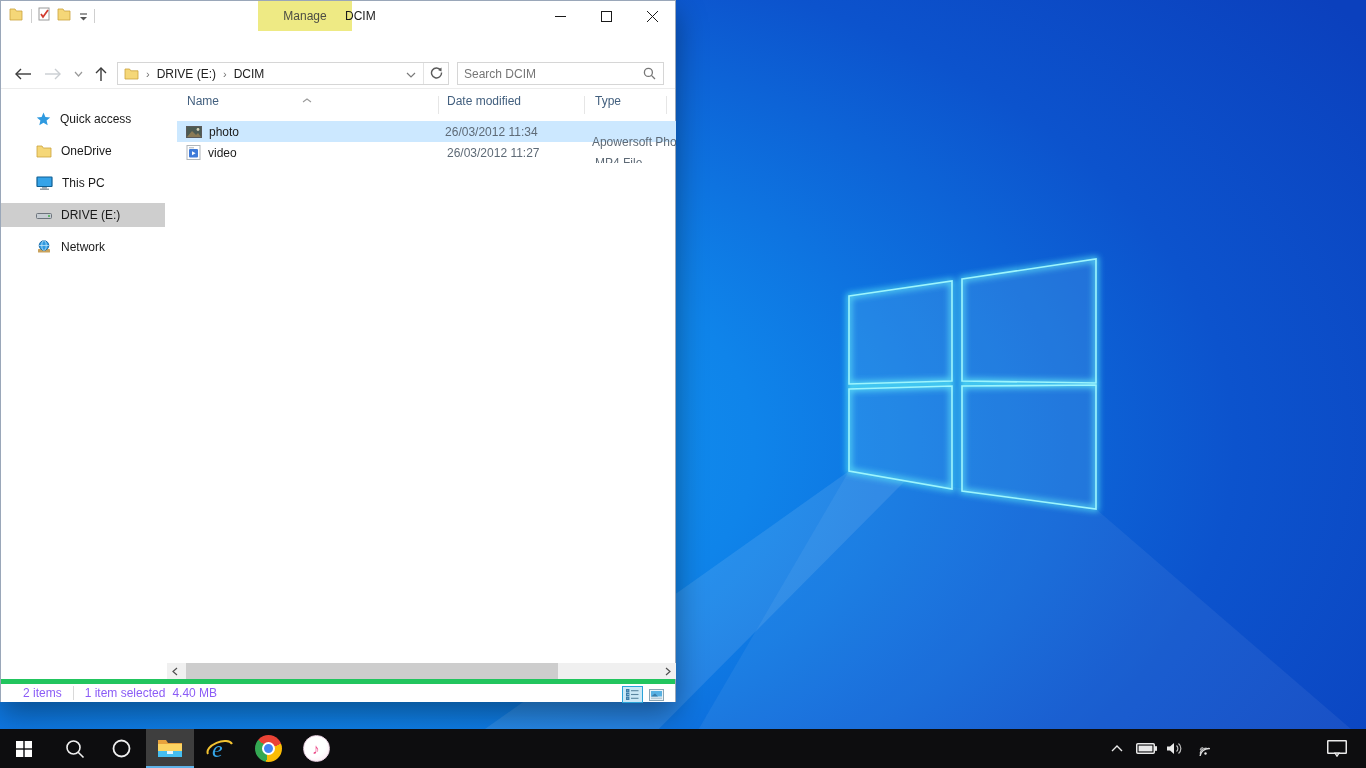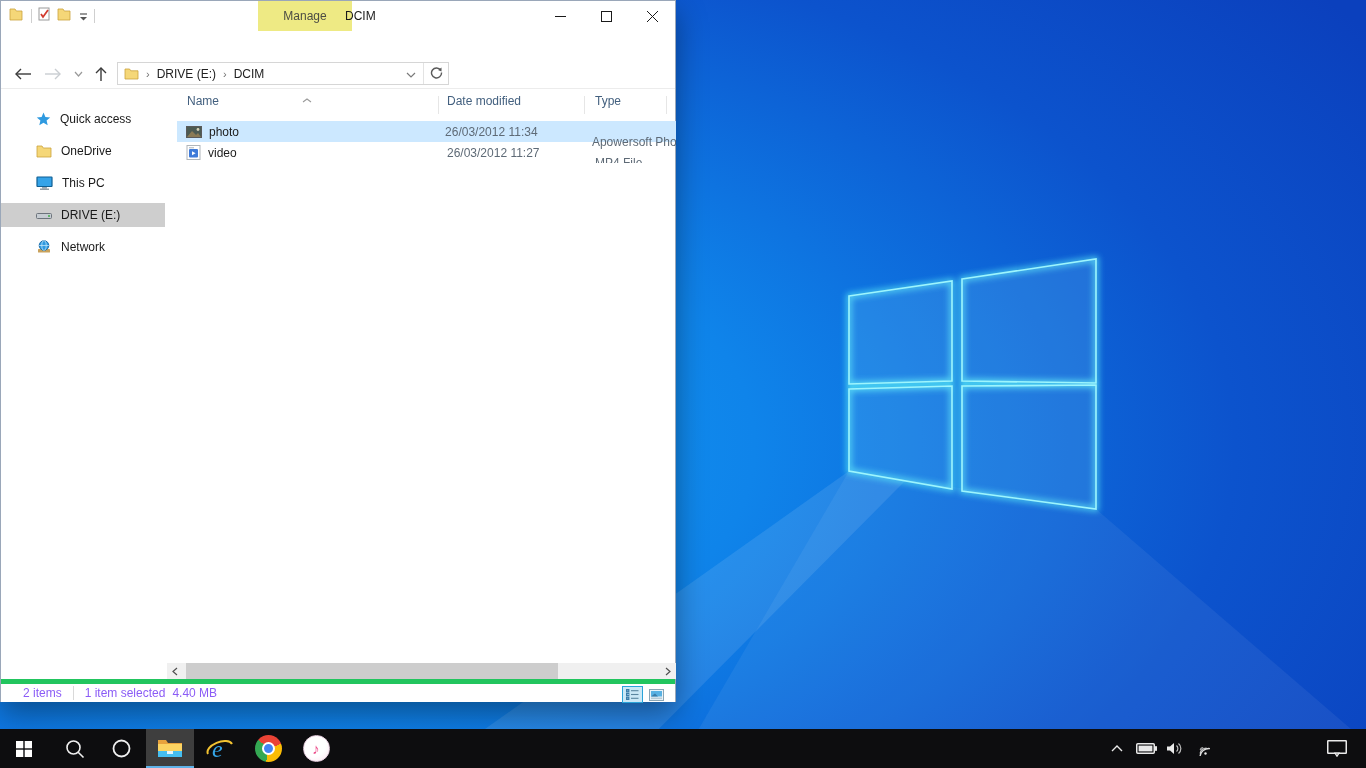--- a/index.html
+++ b/index.html
@@ -222,20 +222,29 @@
           <span class="bc-divider"></span>
           <span style="padding:0 5px">
             <svg width="13" height="13" viewBox="0 0 13 13">
                 <path d="M10.7 4.2 A5 5 0 1 0 11.5 6.5" fill="none" stroke="#5a5a5a" stroke-width="1.4"></path>
                 <polygon points="11.5,1.5 11.5,5.5 8,4" fill="#5a5a5a"></polygon>
               </svg>
           </span>
         </span>
       </div>
 
+      <div class="search-bar">
+        <input type="text" placeholder="Search DCIM" style="">
+        <span style="padding-right:7px;display:flex">
+          <svg width="13" height="13" viewBox="0 0 13 13">
+              <circle cx="5.4" cy="5.4" r="4" fill="none" stroke="#767676" stroke-width="1.3"></circle>
+              <line x1="8.4" y1="8.4" x2="12" y2="12" stroke="#767676" stroke-width="1.3"></line>
+            </svg>
+        </span>
+      </div>
     </div>
 
     <div class="sidebar">
       <div class="side-item" style="top:17px">
         <span style="display:flex">
           <svg width="15" height="15" viewBox="0 0 15 15">
               <path d="M7.5 0.5 L9.4 5 L14.2 5.4 L10.6 8.6 L11.7 13.3 L7.5 10.8 L3.3 13.3 L4.4 8.6 L0.8 5.4 L5.6 5 Z" fill="#2f9ae0"></path>
             </svg>
         </span>
         <span>Quick access</span>

